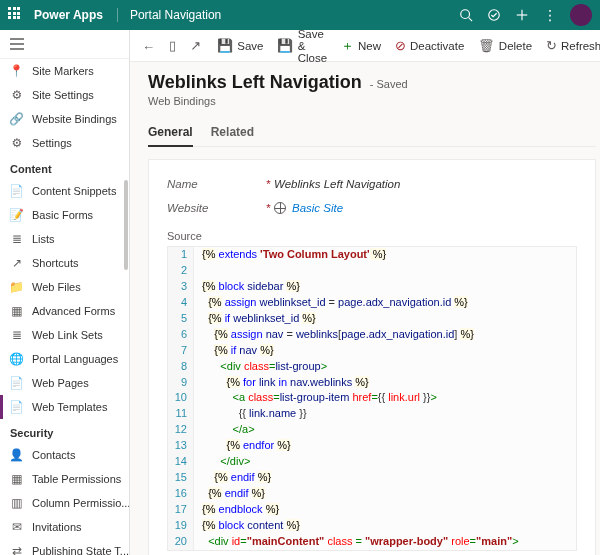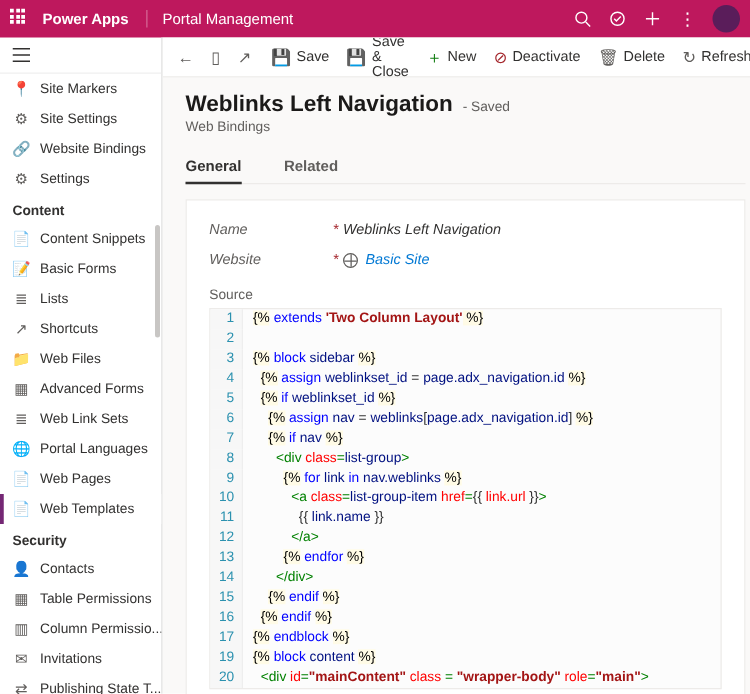--- a/index.html
+++ b/index.html
@@ -1,17 +1,17 @@
 <!DOCTYPE html>
 <html><head>
 <meta charset="utf-8">
 <style>
 * { margin: 0; padding: 0; box-sizing: border-box; font-family: "Segoe UI", Arial, sans-serif; }
 body { width: 600px; height: 555px; overflow: hidden; background: #fff; }
-.topbar { height: 30px; background: #be185d; color: #fff; display: flex; align-items: center; padding: 0 8px; font-size: 12px; }
+.topbar { height: 30px; background: #0f766e; color: #fff; display: flex; align-items: center; padding: 0 8px; font-size: 12px; }
 .topbar .waffle { width: 16px; height: 16px; display: grid; grid-template-columns: repeat(3,3px); grid-template-rows: repeat(3,3px); gap: 1.5px; margin-right: 10px; cursor: pointer;}
 .topbar .waffle span { background: #fff; }
 .topbar .brand { font-weight: 600; margin-right: 14px; }
 .topbar .module { border-left: 1px solid rgba(255,255,255,.35); padding-left: 12px; }
 .topbar .spacer { flex: 1; }
 .topbar .ticon { width: 28px; display:flex; justify-content:center; align-items:center; cursor:pointer; font-size:14px; color:#fff; }
 .topbar .avatar { width:22px; height:22px; border-radius:50%; background:#5a1d5a; margin-left:6px; cursor:pointer; }
 
 .shell { display: flex; height: calc(100% - 30px); }
 .sidebar { width: 130px; border-right: 1px solid #e1e1e1; display:flex; flex-direction:column; font-size: 11px; color:#323130; overflow:hidden; position:relative;}
@@ -31,21 +31,21 @@
 .green { color:#107c10; }
 .red { color:#a4262c; }
 .gray { color:#605e5c; }
 
 .content { flex:1; overflow:auto; padding: 10px 4px 18px 18px; }
 .header-row { display:flex; align-items:baseline; gap:8px;}
 .title { font-size:18px; font-weight:600; color:#1b1a19; }
 .saved { font-size:11px; color:#605e5c; }
 .subtitle { font-size:11px; color:#605e5c; margin-top:2px; }
 
-.tabs { display:flex; gap:34px; margin-top:12px; border-bottom:1px solid #edebe9; font-size:12px;}
+.tabs { display:flex; gap:18px; margin-top:12px; border-bottom:1px solid #edebe9; font-size:12px;}
 .tab { padding:6px 0; cursor:pointer; color:#605e5c; font-weight:600;}
 .tab.active { color:#323130; border-bottom:2px solid #323130; margin-bottom:-1px;}
 
 .form-card { background:#fff; border:1px solid #edebe9; margin-top:12px; padding:12px 18px; }
 .frow { display:flex; align-items:center; font-size:11.5px; padding:6px 0;font-style:italic;}
 .frow .flabel { width:95px; color:#605e5c; }
 .frow .req { color:#a4262c; width:12px; text-align:center; }
 .frow .fval { flex:1; color:#323130; display:flex; align-items:center; gap:6px;}
 .frow .link { color:#0078d4; cursor:pointer; }
 .globe { width:12px; height:12px; border:1px solid #605e5c; border-radius:50%; position:relative; display:inline-block;}
@@ -76,21 +76,21 @@
       <span></span>
       <span></span>
       <span></span>
       <span></span>
       <span></span>
       <span></span>
       <span></span>
       <span></span>
     </div>
   <div class="brand">Power Apps</div>
-  <div class="module">Portal Management</div>
+  <div class="module">Portal Navigation</div>
   <div class="spacer"></div>
   <div class="ticon">
     <svg width="14" height="14" viewBox="0 0 16 16" fill="none" stroke="#fff" stroke-width="1.3">
         <circle cx="7" cy="7" r="5"></circle>
         <line x1="11" y1="11" x2="15" y2="15"></line>
       </svg>
   </div>
   <div class="ticon">
     <svg width="14" height="14" viewBox="0 0 16 16" fill="none" stroke="#fff" stroke-width="1.3">
         <circle cx="8" cy="8" r="6"></circle>

